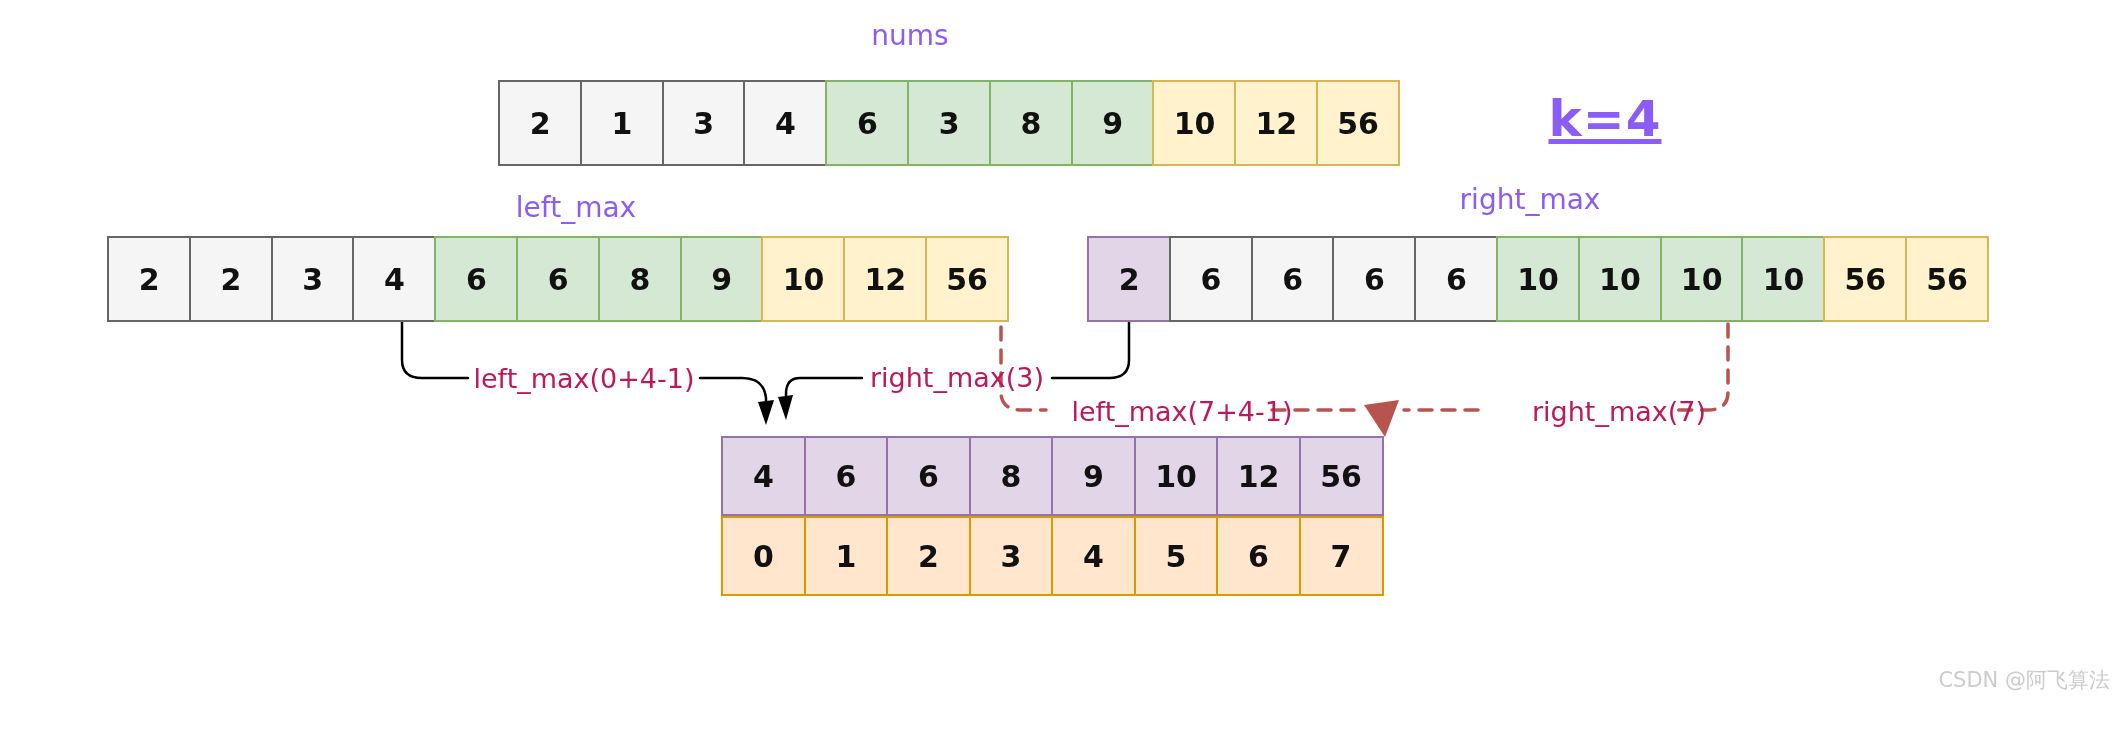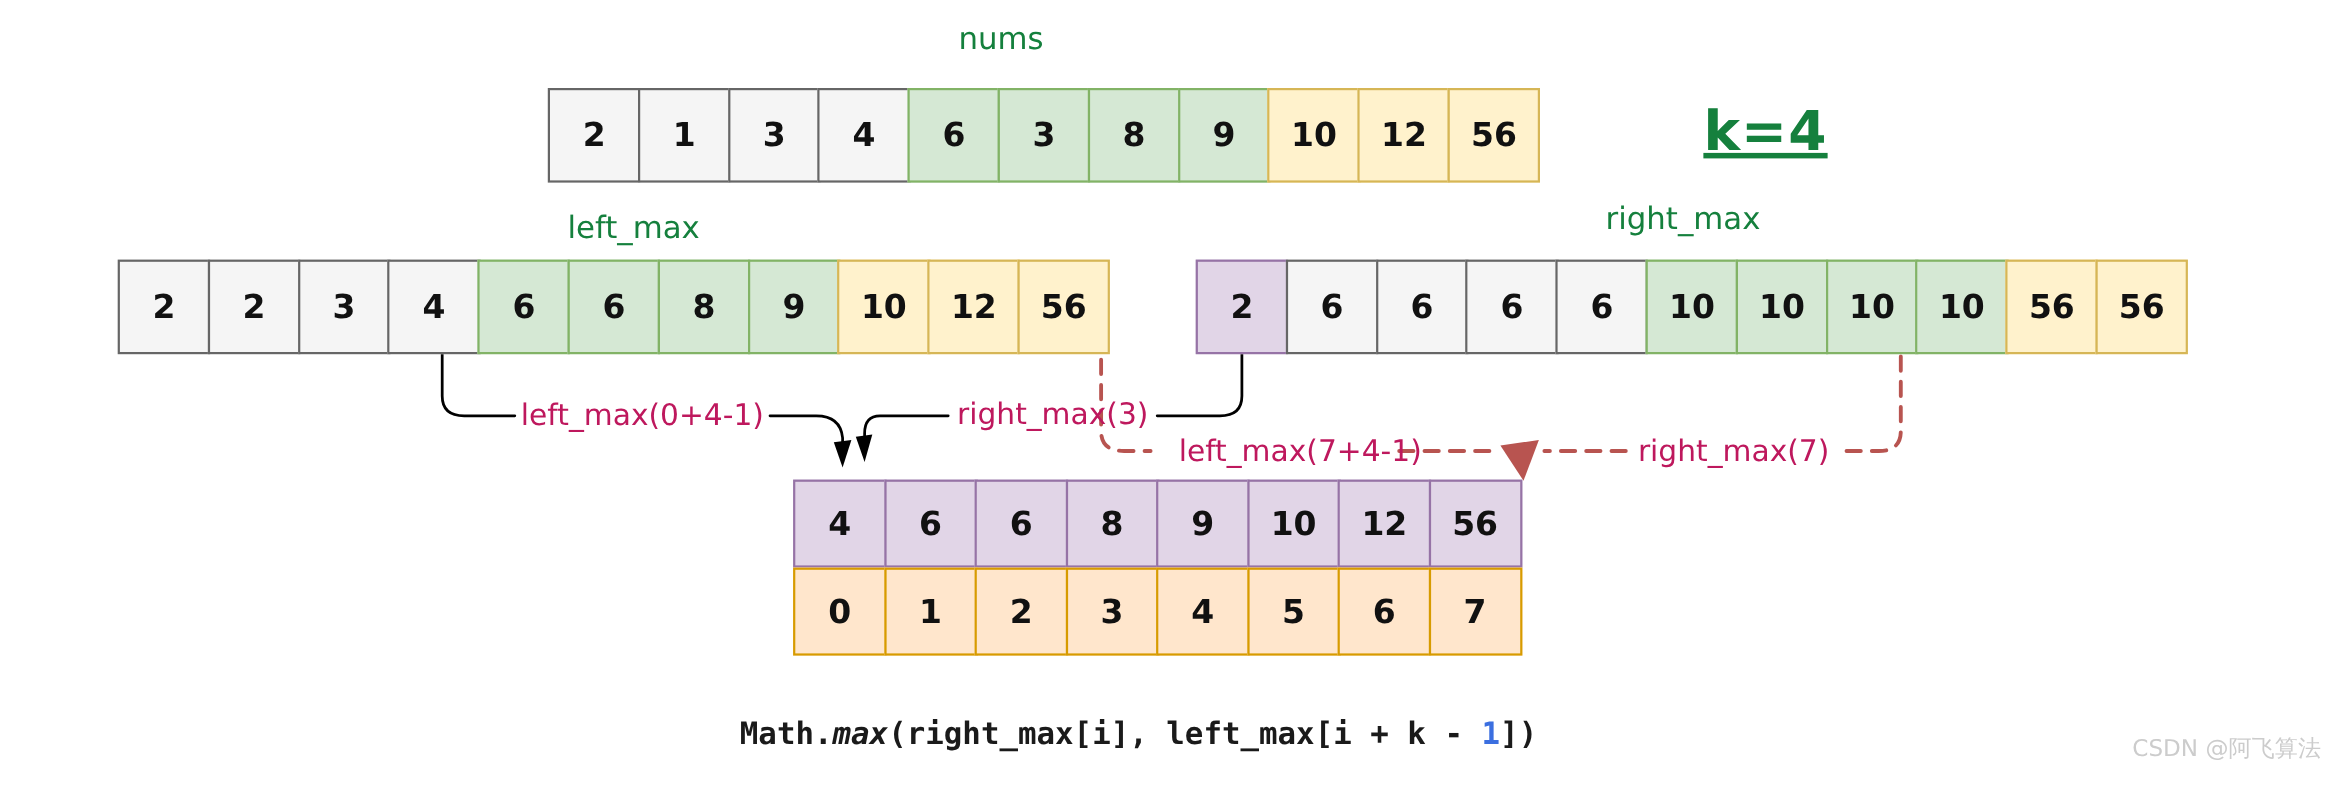--- a/index.html
+++ b/index.html
@@ -19,21 +19,21 @@
   .cell:not(:first-child){ margin-left:-2.5px; }
   .row-main .cell { width:84.3px; height:86px; }
   .row-result .cell { width:85px; height:80px; }
   .cell.gray   { background:var(--c-gray-fill);   border-color:var(--c-gray-border); }
   .cell.green  { background:var(--c-green-fill);  border-color:var(--c-green-border); }
   .cell.yellow { background:var(--c-yellow-fill); border-color:var(--c-yellow-border); }
   .cell.purple { background:var(--c-purple-fill); border-color:var(--c-purple-border); }
   .cell.orange { background:var(--c-orange-fill); border-color:var(--c-orange-border); }
 
   
-  .lbl { position:absolute; z-index:3; color:#15803d; font-size:28px; font-weight:500;
+  .lbl { position:absolute; z-index:3; color:#8b5cf6; font-size:28px; font-weight:500;
          text-align:left; white-space:nowrap; transform:translate(-50%,-50%); }
   .lbl-k { font-size:50px; font-weight:800; letter-spacing:1px;text-decoration:underline; }
 
   
   .conn-lbl { position:absolute; z-index:3; font-size:27px; font-weight:400; color:#be185d;
               white-space:nowrap; transform:translate(-50%,-50%); }
 
   
   .formula { position:absolute; left:535px; top:650px; width:1000px; z-index:3;
              text-align:center; font-family:"DejaVu Sans Mono","Liberation Mono",monospace;
@@ -137,18 +137,17 @@
       <div class="cell orange">3</div>
       <div class="cell orange">4</div>
       <div class="cell orange">5</div>
       <div class="cell orange">6</div>
       <div class="cell orange">7</div>
     </div>
 
   <div class="conn-lbl" style="left:584px; top:378px;">left_max(0+4-1)</div>
   <div class="conn-lbl" style="left:957px; top:377px;">right_max(3)</div>
   <div class="conn-lbl" style="left:1158px; top:411px;margin-left:24px;">left_max(7+4-1)</div>
-  <div class="conn-lbl" style="left:1576px; top:411px;text-align:right;">right_max(7)</div>
+  <div class="conn-lbl" style="left:1619px; top:411px;text-align:right;">right_max(7)</div>
 
-  <div class="formula"><span>Math.</span><span class="fn-italic">max</span><span>(right_max[i], left_max[i + k - </span><span class="literal">1</span><span>])</span></div>
 
   <div class="watermark">CSDN @阿飞算法</div>
 </div>
 
 </body></html>

